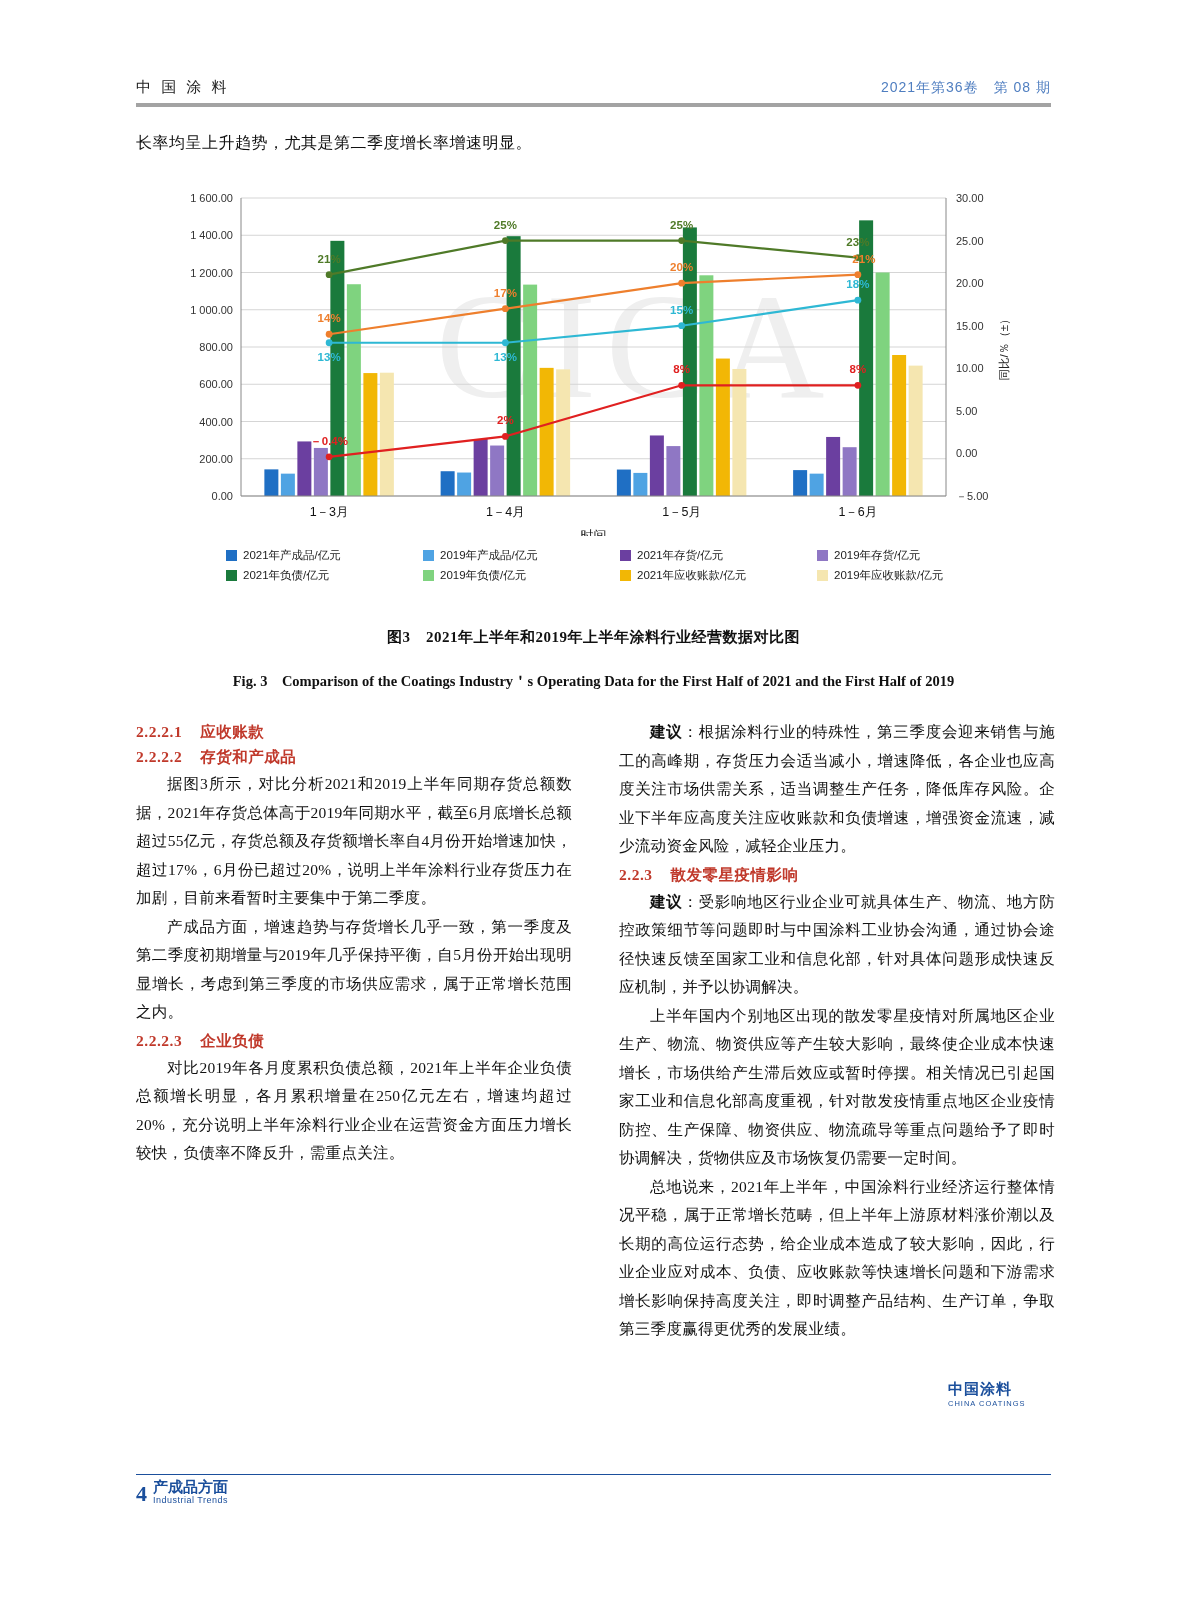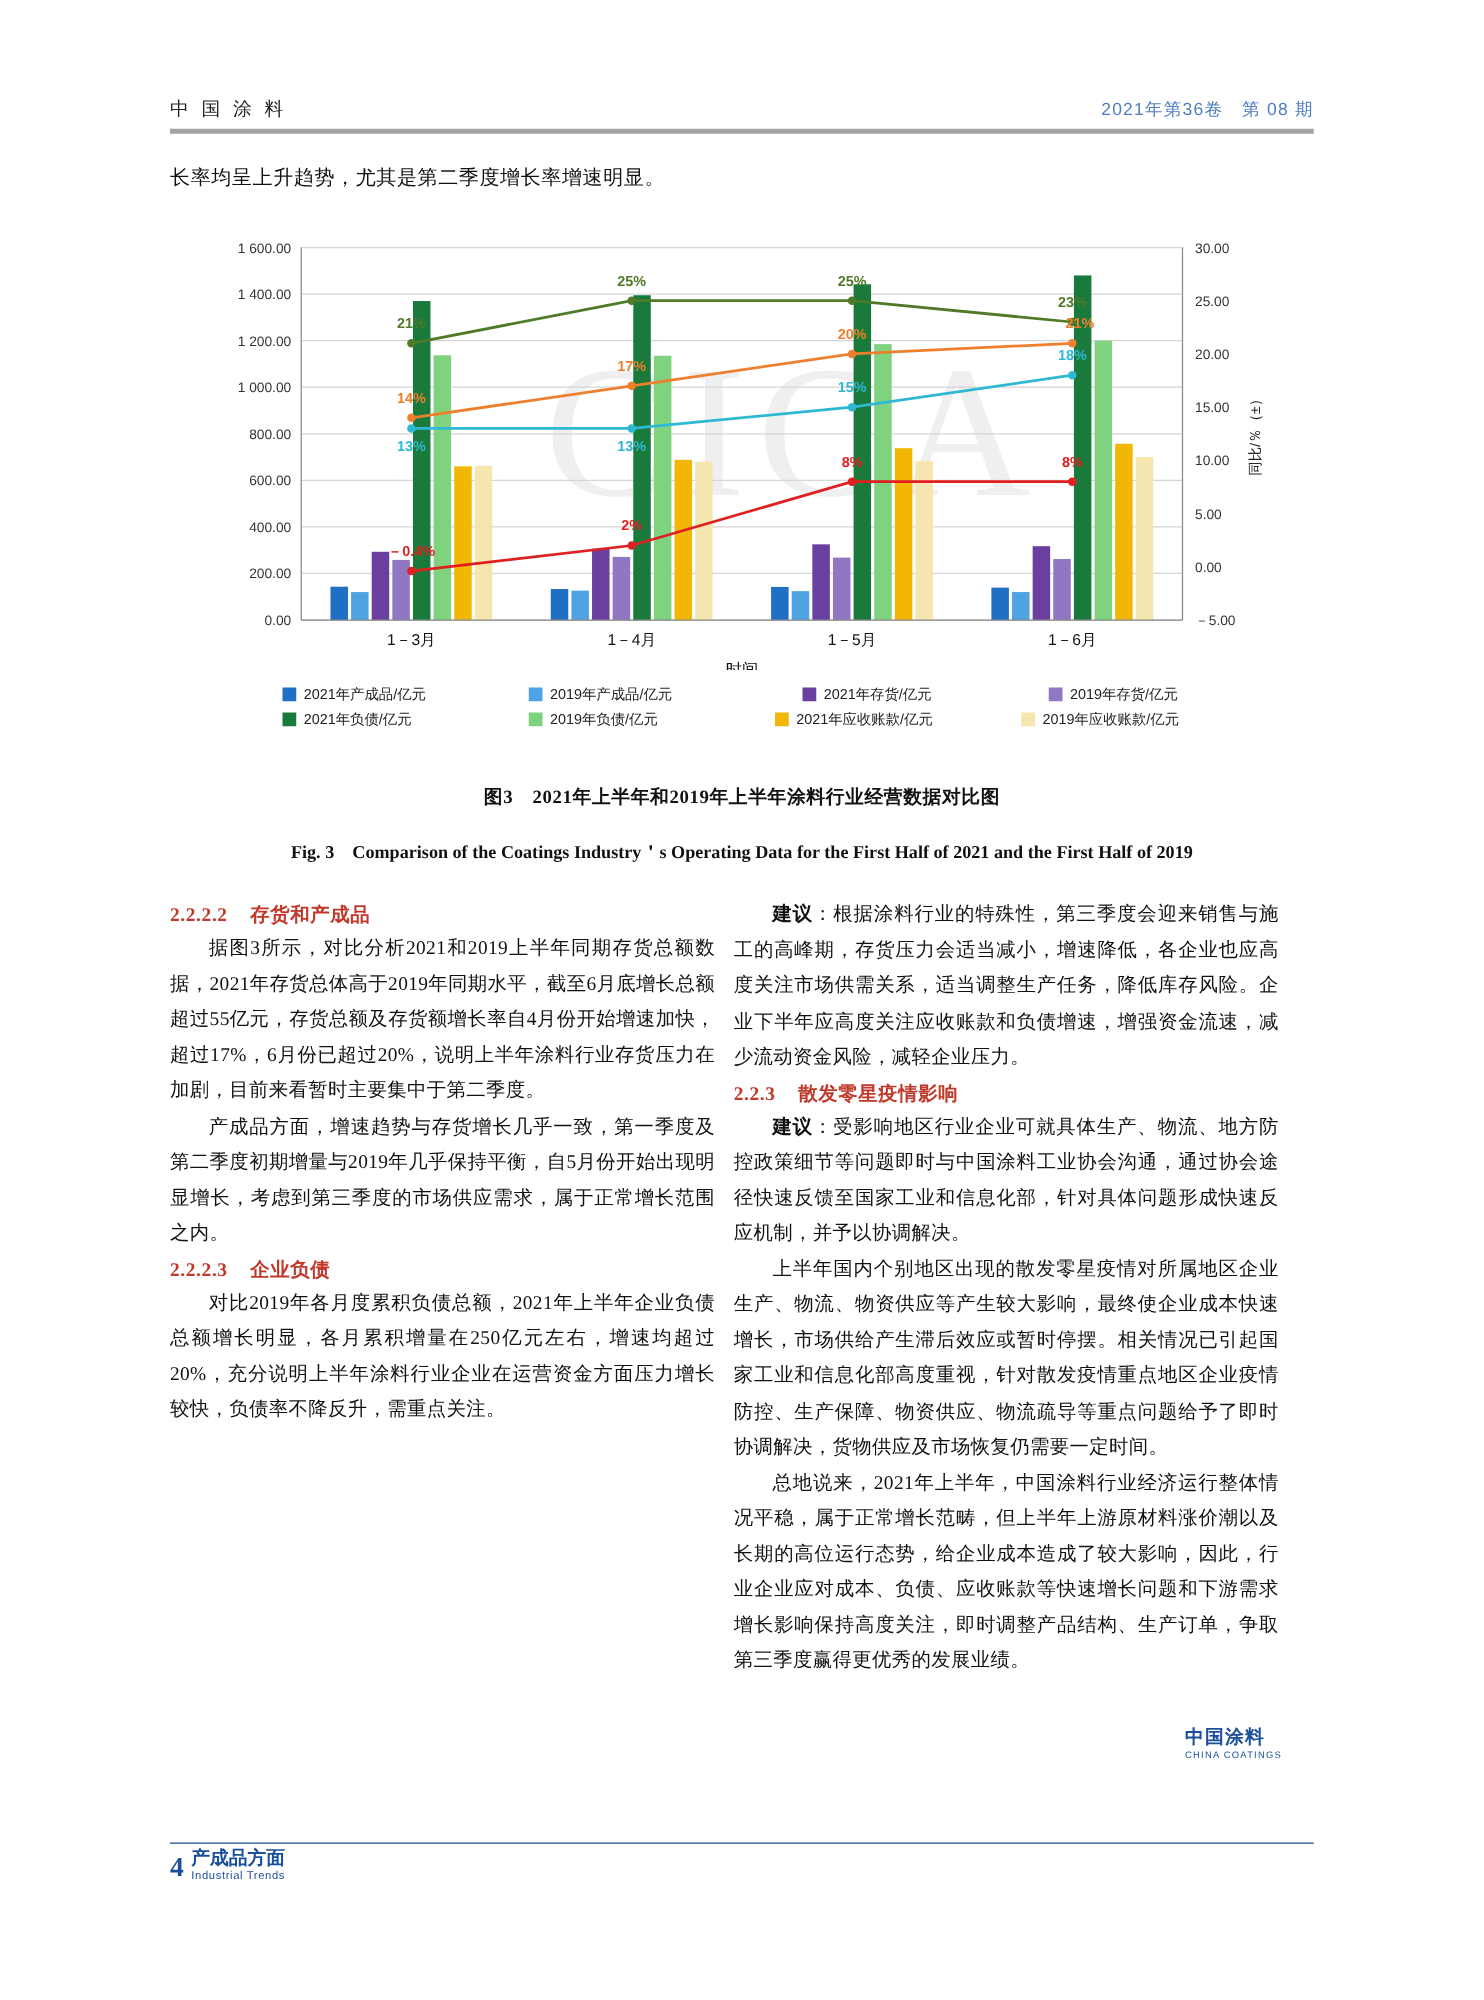--- a/index.html
+++ b/index.html
@@ -59,21 +59,21 @@
   }
   .cap-en{
     position:absolute;left:0;top:496px;width:915px;text-align:center;
     font-size:14.5px;font-weight:bold;font-family:"Liberation Serif",serif;
   }
 
   
   .cols{position:absolute;left:136px;top:718px;width:915px;height:750px;}
   .col{position:absolute;top:0;width:436px;}
   .col.left{left:0;}
-  .col.right{left:451px;}
+  .col.right{left:483px;}
   .h3{
     color:#c0392b;font-size:15.5px;font-weight:bold;margin:4px 0 2px 0;
     letter-spacing:.5px;
   }
   .h3 .num{margin-right:18px;}
   p.tx{
     font-size:15.5px;line-height:28.5px;margin:0;text-indent:2em;
     text-align:justify;letter-spacing:.3px;
   }
   p.tx .bold{font-weight:bold;}
@@ -223,21 +223,21 @@
           </g>
       </svg>
     </div>
 
     <div class="legend">
       <div class="legend-row">
         <div class="legend-item" style="width:197px">
           <span class="lg-sw" style="background:#1f6fc4"></span>
           <span class="lg-txt">2021年产成品/亿元</span>
         </div>
-        <div class="legend-item" style="width:219px">
+        <div class="legend-item" style="width:197px">
           <span class="lg-sw" style="background:#4fa3e3"></span>
           <span class="lg-txt">2019年产成品/亿元</span>
         </div>
         <div class="legend-item" style="width:197px">
           <span class="lg-sw" style="background:#6b3fa0"></span>
           <span class="lg-txt">2021年存货/亿元</span>
         </div>
         <div class="legend-item">
           <span class="lg-sw" style="background:#8f77c4"></span>
           <span class="lg-txt">2019年存货/亿元</span>
@@ -262,20 +262,21 @@
         </div>
       </div>
     </div>
 
     <div class="cap-cn">图3　2021年上半年和2019年上半年涂料行业经营数据对比图</div>
     <div class="cap-en">Fig. 3　Comparison of the Coatings Industry＇s Operating Data for the First Half of 2021 and the First Half of 2019</div>
   </div>
 
   <div class="cols">
     <div class="col left" id="col-left">
+        <div class="h3"><span class="num">2.2.2.1</span><span>应收账款</span></div>
         <div class="h3"><span class="num">2.2.2.2</span><span>存货和产成品</span></div>
         <p class="tx">据图3所示，对比分析2021和2019上半年同期存货总额数据，2021年存货总体高于2019年同期水平，截至6月底增长总额超过55亿元，存货总额及存货额增长率自4月份开始增速加快，超过17%，6月份已超过20%，说明上半年涂料行业存货压力在加剧，目前来看暂时主要集中于第二季度。</p>
         <p class="tx">产成品方面，增速趋势与存货增长几乎一致，第一季度及第二季度初期增量与2019年几乎保持平衡，自5月份开始出现明显增长，考虑到第三季度的市场供应需求，属于正常增长范围之内。</p>
         <div class="h3"><span class="num">2.2.2.3</span><span>企业负债</span></div>
         <p class="tx">对比2019年各月度累积负债总额，2021年上半年企业负债总额增长明显，各月累积增量在250亿元左右，增速均超过20%，充分说明上半年涂料行业企业在运营资金方面压力增长较快，负债率不降反升，需重点关注。</p>
       </div>
     <div class="col right" id="col-right">
         <p class="tx"><span class="bold">建议</span>：根据涂料行业的特殊性，第三季度会迎来销售与施工的高峰期，存货压力会适当减小，增速降低，各企业也应高度关注市场供需关系，适当调整生产任务，降低库存风险。企业下半年应高度关注应收账款和负债增速，增强资金流速，减少流动资金风险，减轻企业压力。</p>
         <div class="h3"><span class="num">2.2.3</span><span>散发零星疫情影响</span></div>
         <p class="tx"><span class="bold">建议</span>：受影响地区行业企业可就具体生产、物流、地方防控政策细节等问题即时与中国涂料工业协会沟通，通过协会途径快速反馈至国家工业和信息化部，针对具体问题形成快速反应机制，并予以协调解决。</p>

